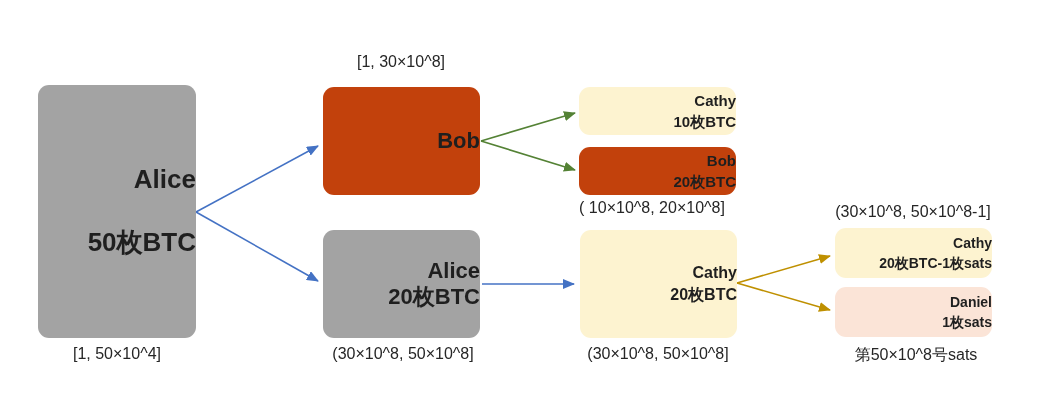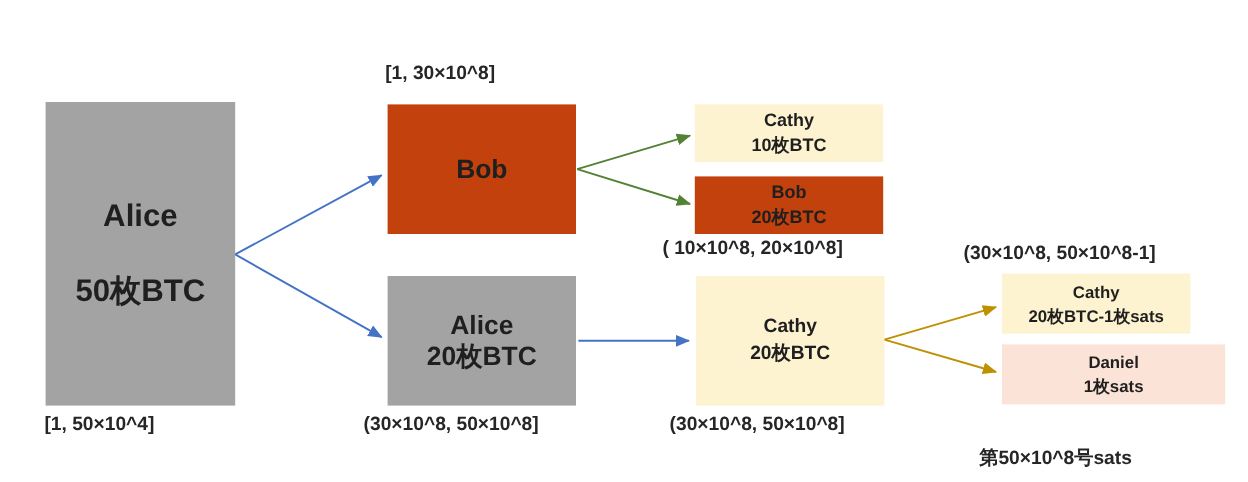--- a/index.html
+++ b/index.html
@@ -14,57 +14,58 @@
   .arrows {
     position: absolute;
     left: 0; top: 0;
     width: 1040px; height: 402px;
     pointer-events: none;
   }
   .node {
     position: absolute;
     display: flex;
     flex-direction: column;
-    align-items: center;
+    align-items: flex-end;
     justify-content: center;
     text-align: center;
     color: #1f1f1f;
     font-weight: bold;
     box-sizing: border-box;
+    border-radius: 11px;
   }
   .node.blue   { background: #a3a3a3; }
   .node.green  { background: #c2410c; }
   .node.yellow { background: #fdf3d0; }
   .node.pink   { background: #fbe4d7; }
 
   .n-alice50   { left: 38px;  top: 85px;  width: 158px; height: 253px; font-size: 26px; gap: 30px; }
   .n-bob30     { left: 323px; top: 87px;  width: 157px; height: 108px; font-size: 22px; line-height: 1.2; }
   .n-cathy10   { left: 579px; top: 87px;  width: 157px; height: 48px;  font-size: 15px; line-height: 1.4; }
   .n-bob20     { left: 579px; top: 147px; width: 157px; height: 48px;  font-size: 15px; line-height: 1.4; }
   .n-alice20   { left: 323px; top: 230px; width: 157px; height: 108px; font-size: 22px; line-height: 1.2; }
   .n-cathy20   { left: 580px; top: 230px; width: 157px; height: 108px; font-size: 16px; line-height: 1.4; }
   .n-cathy20m1 { left: 835px; top: 228px; width: 157px; height: 50px;  font-size: 14px; line-height: 1.45; }
-  .n-daniel1   { left: 835px; top: 287px; width: 186px; height: 50px;  font-size: 14px; line-height: 1.45; }
+  .n-daniel1   { left: 835px; top: 287px; width: 157px; height: 50px;  font-size: 14px; line-height: 1.45; }
 
   .rlabel {
     position: absolute;
-    text-align: left;
+    text-align: center;
     color: #262626;
     font-size: 16px;
-    font-weight: bold;
+    font-weight: normal;
     white-space: nowrap;
   }
   .l-alice50   { left: 37px;  top: 345px; width: 160px; }
   .l-bob30     { left: 321px; top: 53px;  width: 160px; }
   .l-cathy10   { left: 577px; top: 53px;  width: 160px; }
   .l-bob20     { left: 552px; top: 199px; width: 200px; }
   .l-alice20   { left: 303px; top: 345px; width: 200px; }
   .l-cathy20   { left: 558px; top: 345px; width: 200px; }
   .l-cathy20m1 { left: 803px; top: 203px; width: 220px; }
-  .l-daniel1   { left: 816px; top: 345px; width: 200px; margin-top: 27px; }
+  .l-daniel1   { left: 816px; top: 345px; width: 200px; }
 </style>
 </head>
 <body>
 
 <div class="canvas">
 
   <svg class="arrows" viewBox="0 0 1040 402" xmlns="http://www.w3.org/2000/svg">
     <defs>
       <marker id="mb" viewBox="0 0 12 10" markerWidth="12" markerHeight="10" refX="11" refY="5" orient="auto" markerUnits="userSpaceOnUse">
         <path d="M0,0 L12,5 L0,10 Z" fill="#4472c4"></path>

